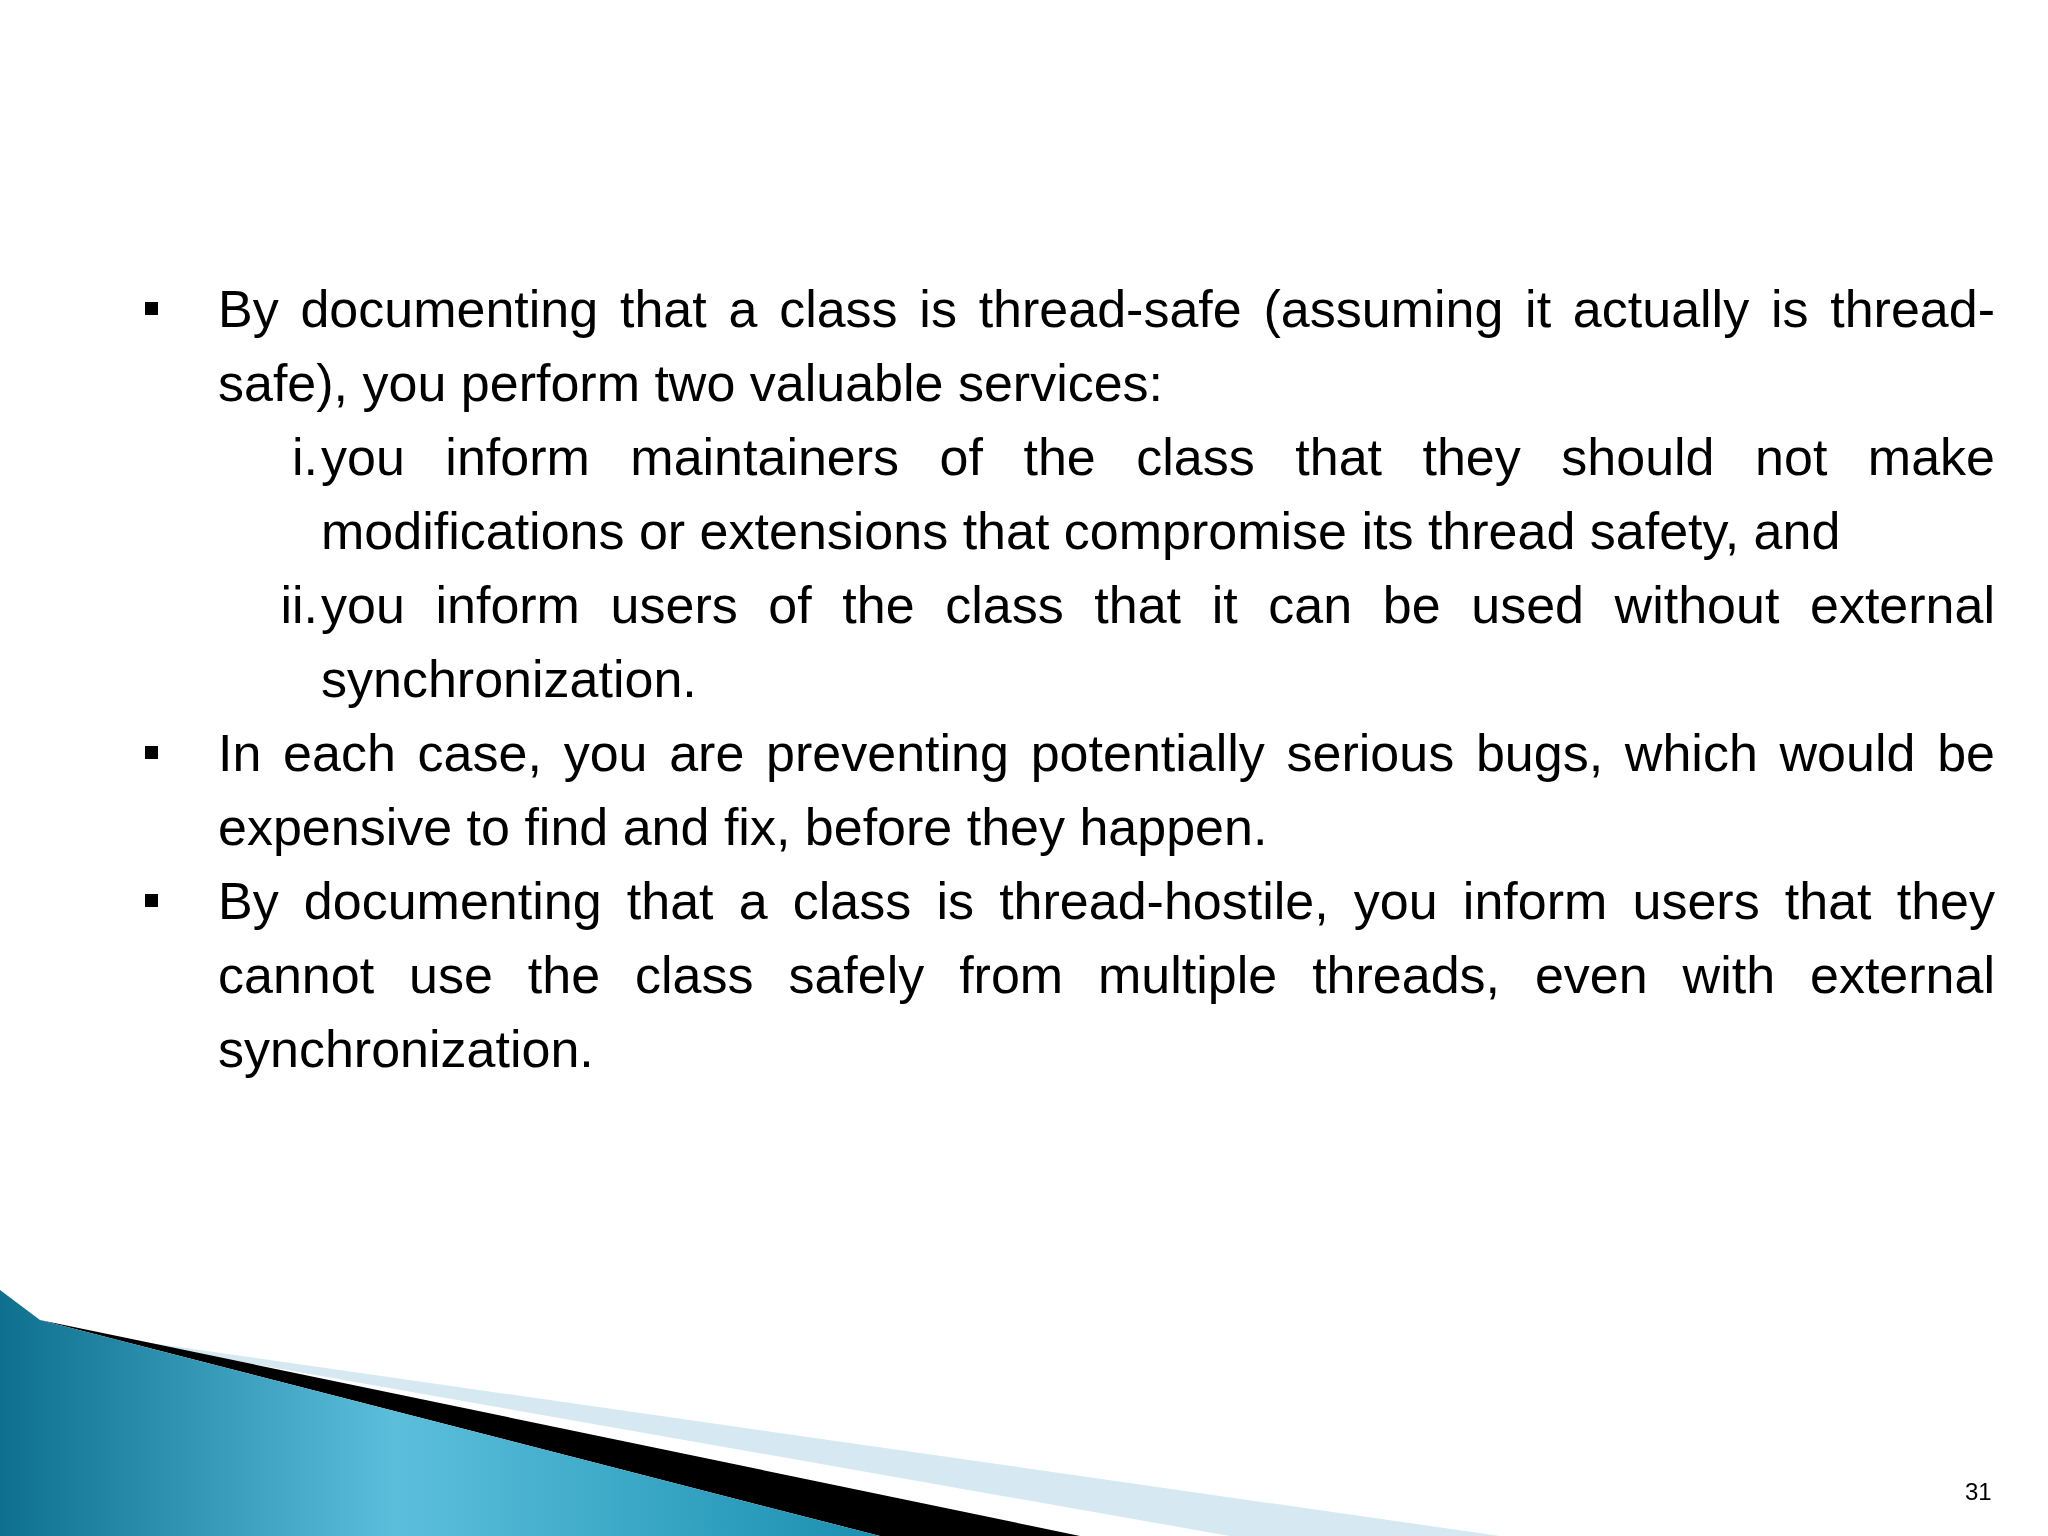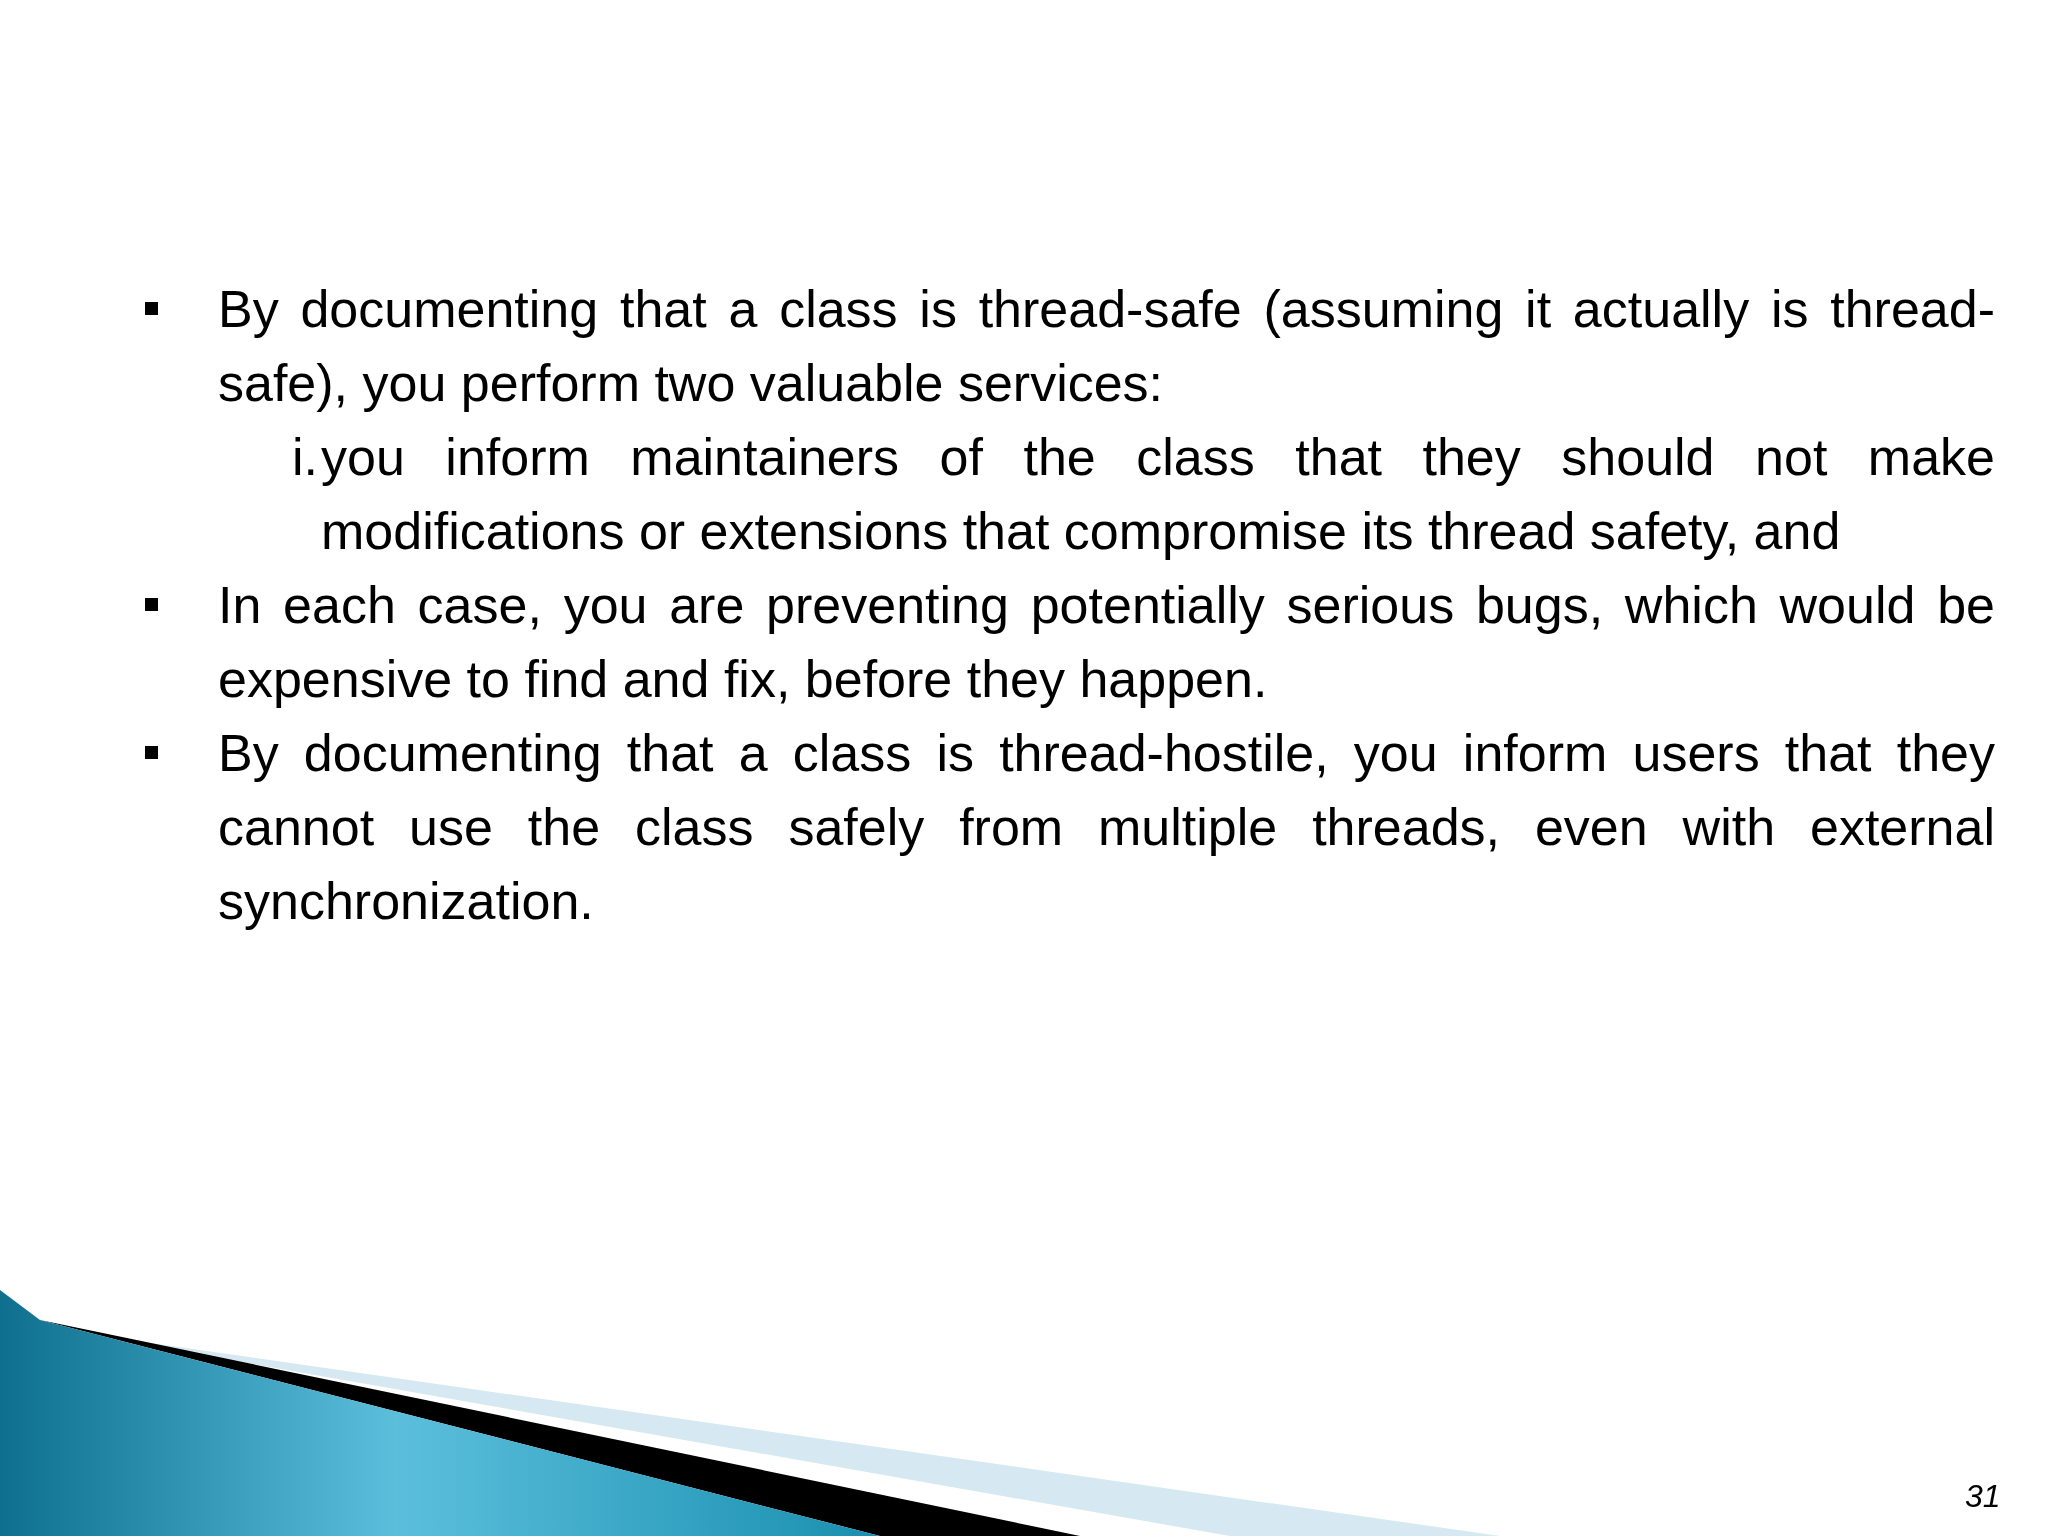--- a/index.html
+++ b/index.html
@@ -6,33 +6,37 @@
   body{width:2048px;height:1536px;position:relative;overflow:hidden;background:#fff;
        font-family:"Liberation Sans",sans-serif;color:#000;}
   .content{position:absolute;left:145px;top:272px;width:1850px;}
   .item{position:relative;font-size:52px;line-height:74px;text-align:justify;}
   .bullet{position:absolute;left:0;top:30px;width:13px;height:13px;background:#000;}
   .text{margin-left:73px;}
   .sub{position:relative;margin-left:73px;}
   .sub .num{position:absolute;left:0;width:100px;text-align:right;padding-right:0;}
   .sub .stext{margin-left:103px;text-align:justify;}
   .deco{position:absolute;left:0;top:1280px;width:2048px;height:256px;}
-  .pagenum{position:absolute;left:1965px;top:1478px;font-size:32px;font-style:italic;}
+  .pagenum{position:absolute;left:1965px;top:1478px;font-size:24px;}
 </style>
 </head>
 <body>
 
 <div class="content">
   <div class="item">
     <span class="bullet"></span>
     <div class="text">By documenting that a class is thread-safe (assuming it actually is thread-safe), you perform two valuable services:</div>
   </div>
   <div class="item sub">
     <span class="num">i.</span>
     <div class="stext">you inform maintainers of the class that they should not make modifications or extensions that compromise its thread safety, and</div>
+  </div>
+  <div class="item sub">
+    <span class="num">ii.</span>
+    <div class="stext">you inform users of the class that it can be used without external synchronization.</div>
   </div>
   <div class="item">
     <span class="bullet"></span>
     <div class="text">In each case, you are preventing potentially serious bugs, which would be expensive to find and fix, before they happen.</div>
   </div>
   <div class="item">
     <span class="bullet"></span>
     <div class="text">By documenting that a class is thread-hostile, you inform users that they cannot use the class safely from multiple threads, even with external synchronization.</div>
   </div>
 </div>

